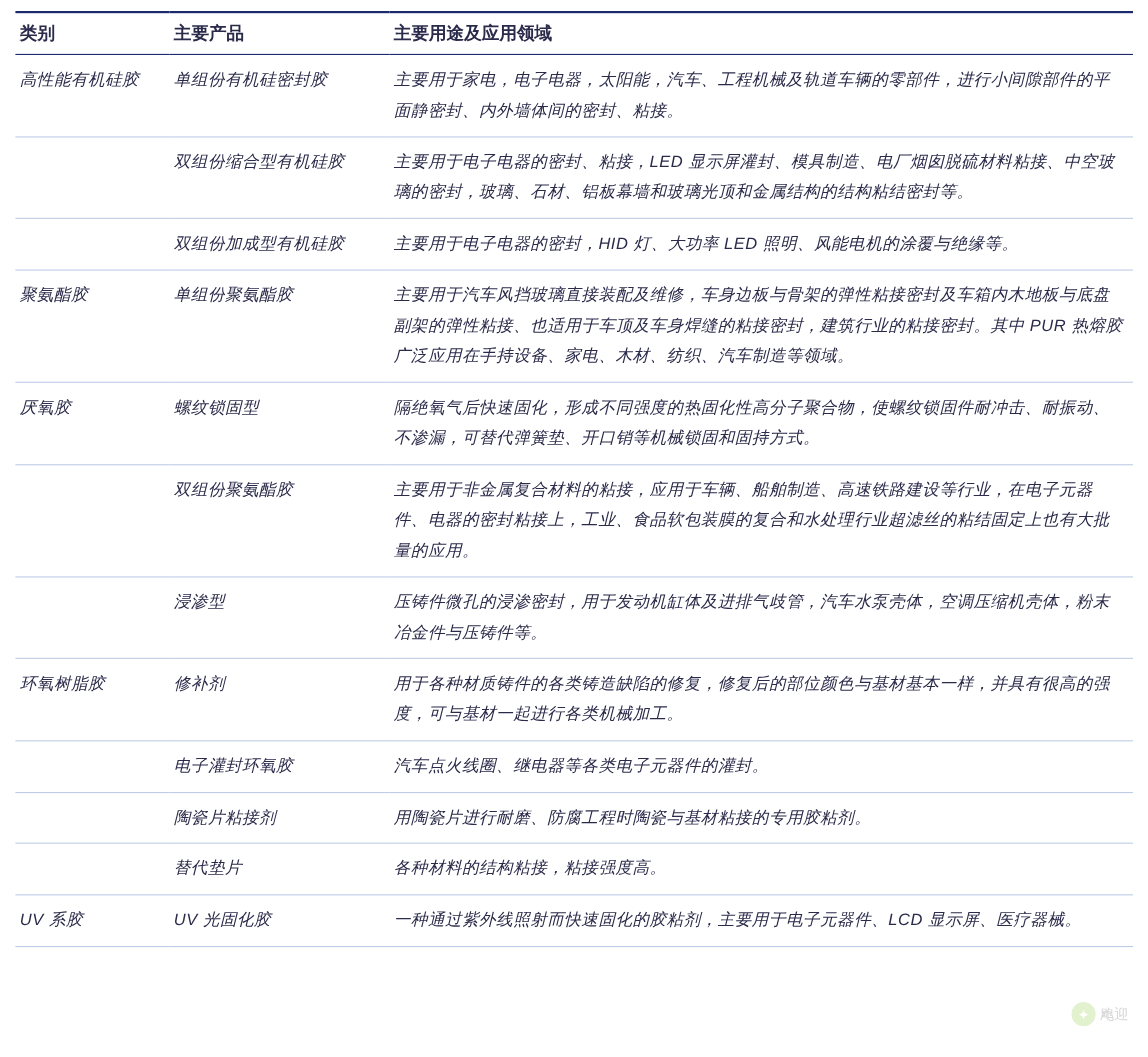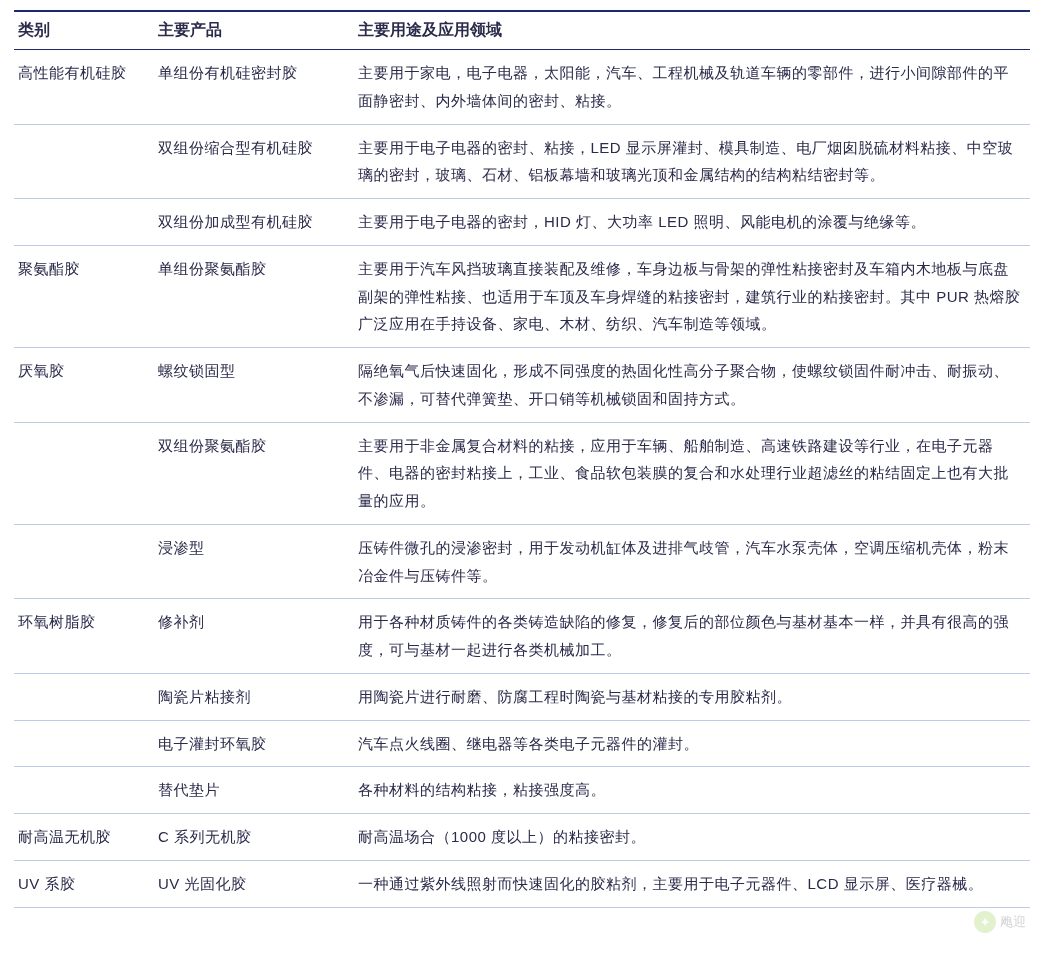--- a/index.html
+++ b/index.html
@@ -22,21 +22,21 @@
     th {
       text-align:left;
       font-weight:700;
       padding:8px 6px 8px 4px;
       font-size:16px;
       vertical-align:top;
     }
     col.c1 { width:140px; }
     col.c2 { width:200px; }
     col.c3 { width:auto; }
-    tbody tr { border-bottom:1px solid #bfcbe6; }
+    tbody tr { border-bottom:1px solid #bfcbe6;font-style:italic; }
     td {
       padding:9px 6px 9px 4px;
       font-size:15px;
       line-height:1.85;
       vertical-align:top;
       letter-spacing:0.5px;
       word-break:break-all;
     }
     td.cat { font-weight:400; }
     .wm {
@@ -110,37 +110,32 @@
         <td>浸渗型</td>
         <td>压铸件微孔的浸渗密封，用于发动机缸体及进排气歧管，汽车水泵壳体，空调压缩机壳体，粉末冶金件与压铸件等。</td>
       </tr>
       <tr>
         <td class="cat">环氧树脂胶</td>
         <td>修补剂</td>
         <td>用于各种材质铸件的各类铸造缺陷的修复，修复后的部位颜色与基材基本一样，并具有很高的强度，可与基材一起进行各类机械加工。</td>
       </tr>
       <tr>
         <td class="cat"></td>
+        <td>电子灌封环氧胶</td>
+        <td>汽车点火线圈、继电器等各类电子元器件的灌封。</td>
+      </tr>
+      <tr>
+        <td class="cat"></td>
         <td>陶瓷片粘接剂</td>
         <td>用陶瓷片进行耐磨、防腐工程时陶瓷与基材粘接的专用胶粘剂。</td>
       </tr>
       <tr>
         <td class="cat"></td>
-        <td>电子灌封环氧胶</td>
-        <td>汽车点火线圈、继电器等各类电子元器件的灌封。</td>
-      </tr>
-      <tr>
-        <td class="cat"></td>
         <td>替代垫片</td>
         <td>各种材料的结构粘接，粘接强度高。</td>
-      </tr>
-      <tr>
-        <td class="cat">耐高温无机胶</td>
-        <td>C 系列无机胶</td>
-        <td>耐高温场合（1000 度以上）的粘接密封。</td>
       </tr>
       <tr>
         <td class="cat">UV 系胶</td>
         <td>UV 光固化胶</td>
         <td>一种通过紫外线照射而快速固化的胶粘剂，主要用于电子元器件、LCD 显示屏、医疗器械。</td>
       </tr>
     </tbody>
 </table>
 
 <div class="wm">

